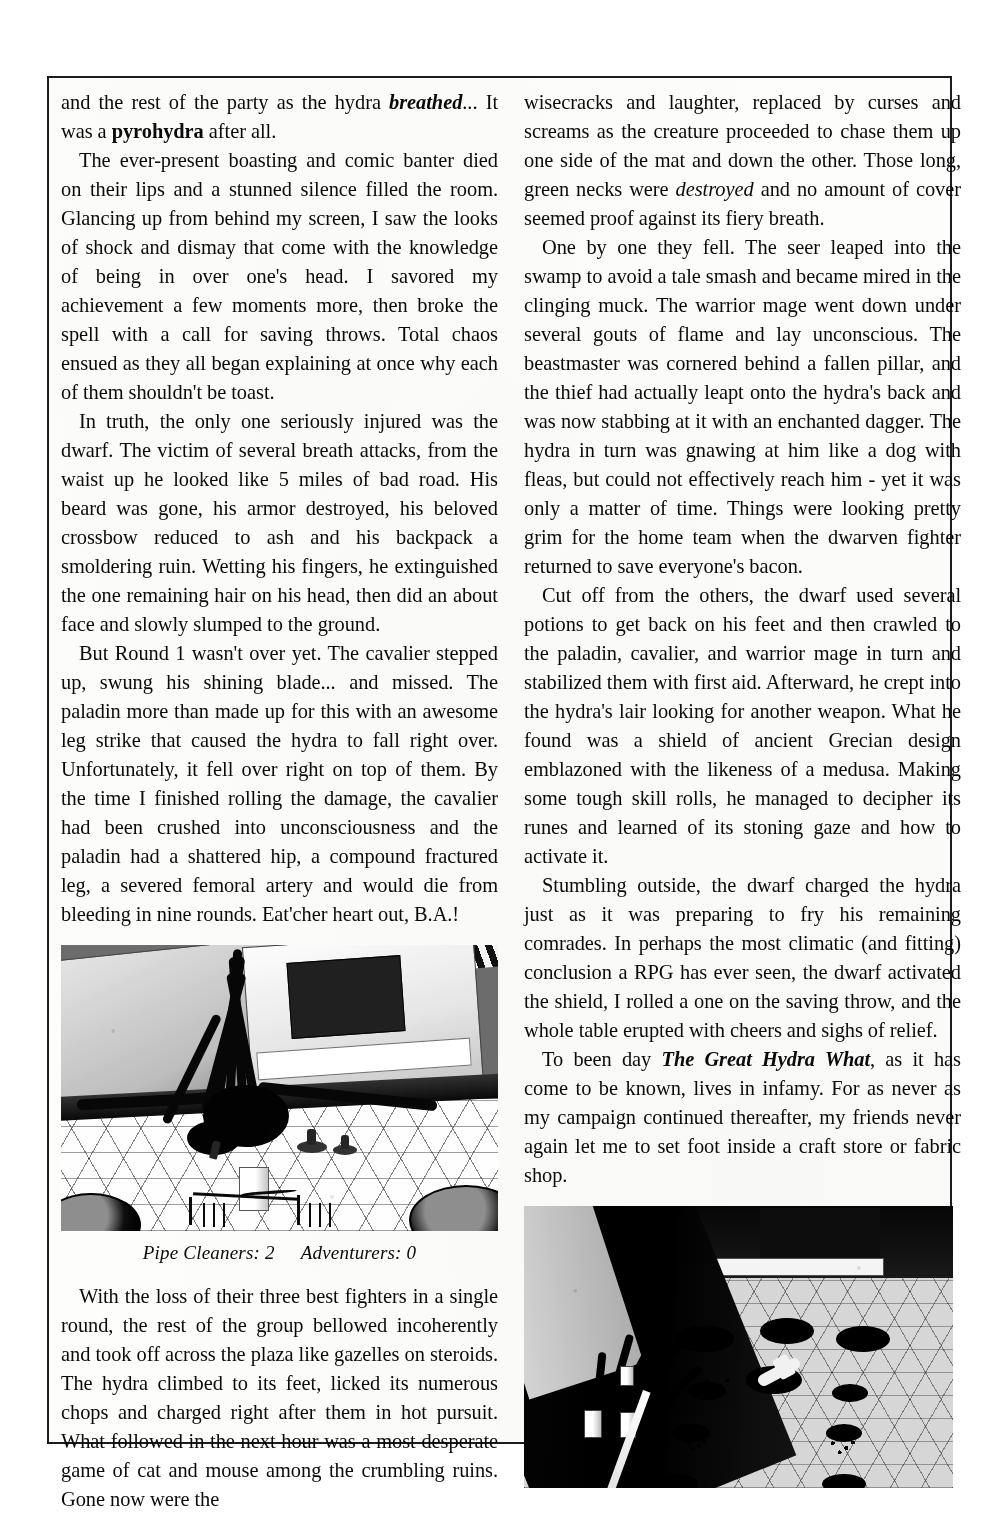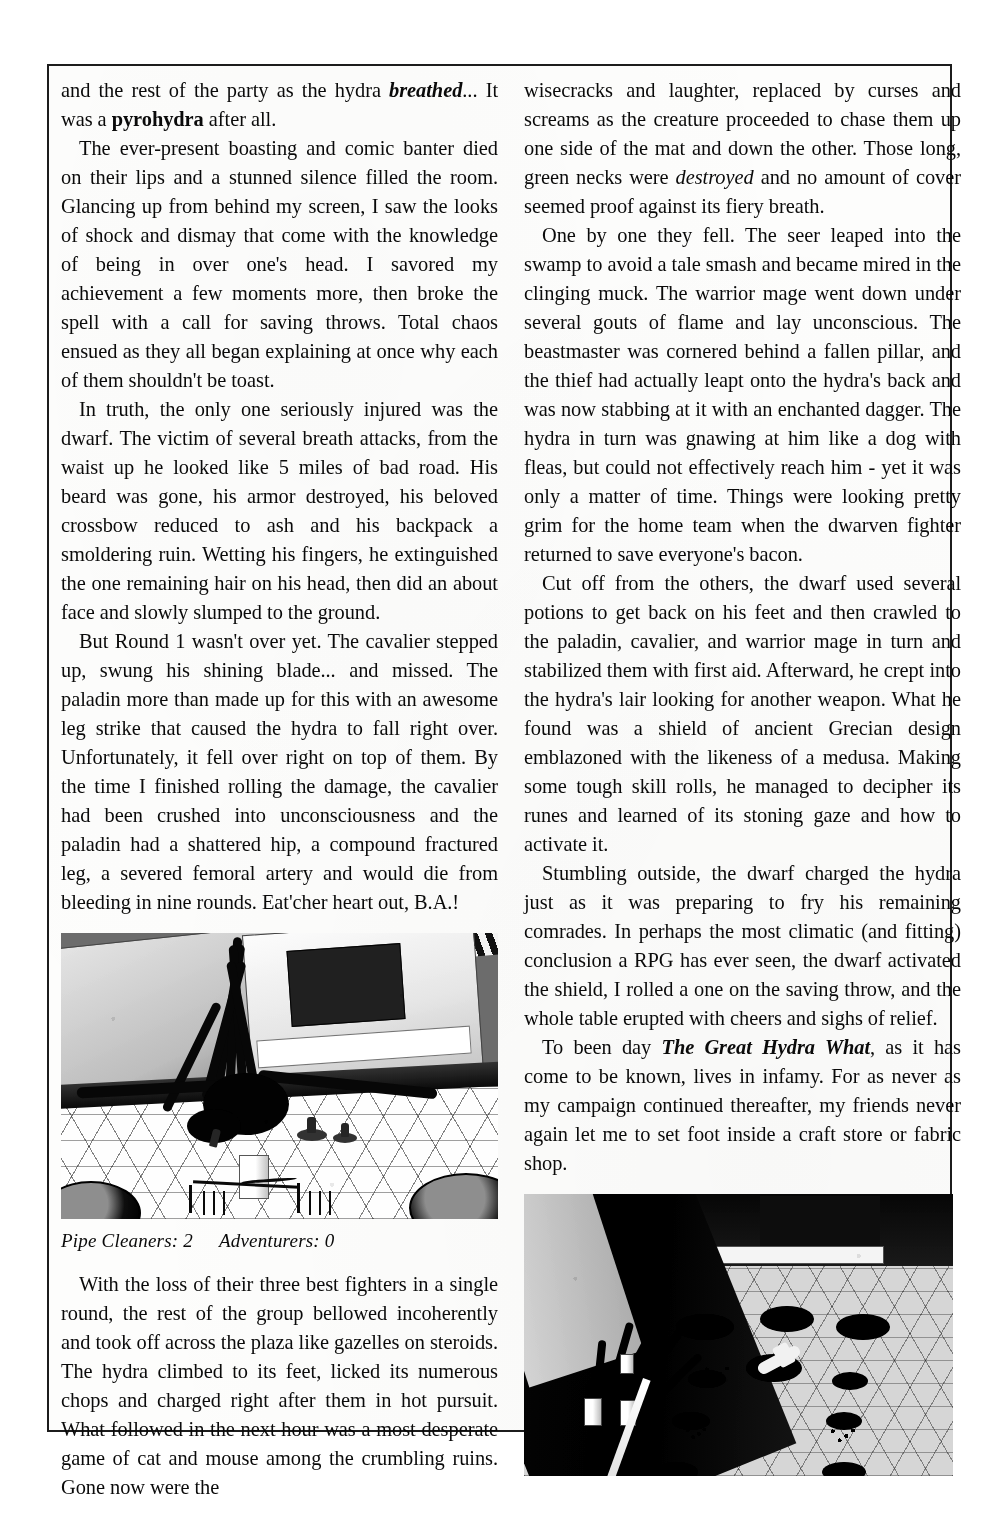--- a/index.html
+++ b/index.html
@@ -13,21 +13,21 @@
     position: relative;
     overflow: hidden;
     font-family: "Liberation Serif", "DejaVu Serif", serif;
     color: #0a0a0a;
   }
 
   
   #page-frame {
     position: absolute;
     left: 47px;
-    top: 64px;
+    top: 76px;
     width: 905px;
     height: 1368px;
     border: 2px solid #1c1c1c;
     box-sizing: border-box;
     background: #fdfdfc;
   }
 
   
   #paper-tint {
     position: absolute;
@@ -76,20 +76,21 @@
     overflow: hidden;
     background: #6e6e6e;
     filter: grayscale(100%) contrast(112%);
   }
   #photo-hydra-table { width: 437px; height: 286px; margin-top: 16px; }
   #photo-green-necks { width: 429px; height: 282px; margin-top: 16px; }
 
   .caption {
     font-style: italic;
     font-size: 19px;
+    text-align: center;
     margin-top: 11px;
     letter-spacing: 0.2px;
   }
   .caption .cap-gap { display: inline-block; width: 26px; }
 
   
   .mat-hex {
     position: absolute;
     left: 0; right: 0; bottom: 0;
     height: 46%;

